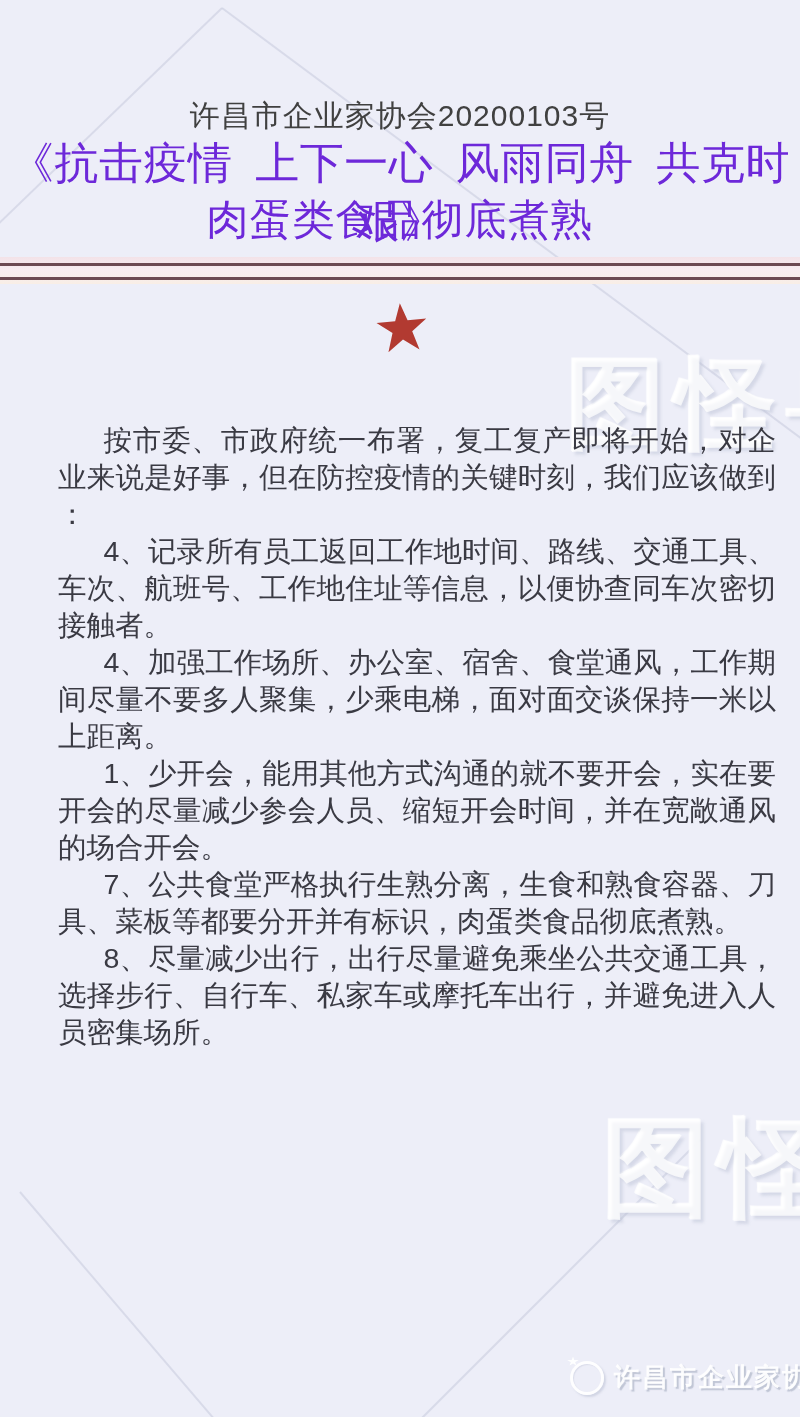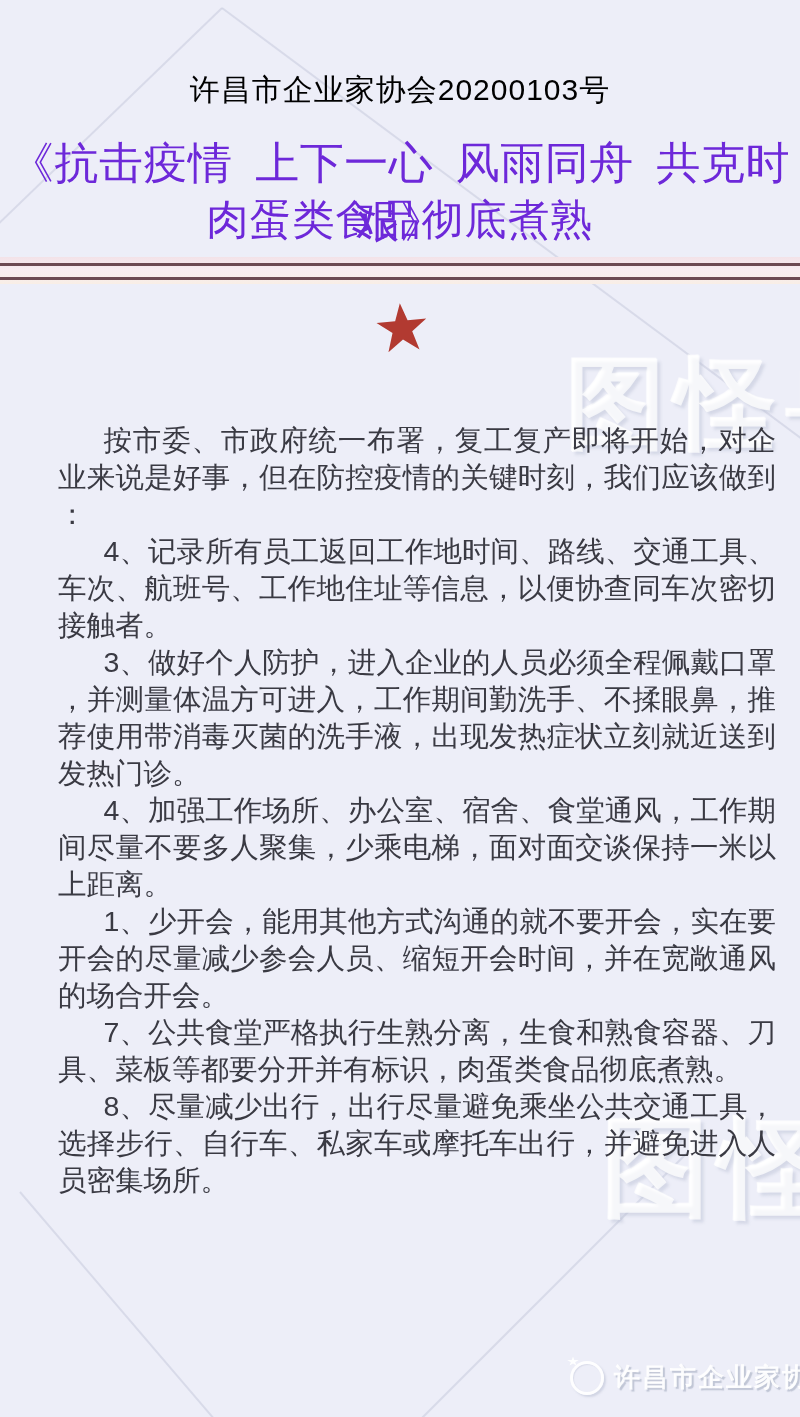--- a/index.html
+++ b/index.html
@@ -18,23 +18,23 @@
     position:absolute;
     font-size:100px;font-weight:700;letter-spacing:10px;white-space:nowrap;
     color:rgba(255,255,255,0.72);
     text-shadow:3px 3px 3px rgba(184,190,210,0.45), -1px -1px 1px rgba(255,255,255,0.9);
     pointer-events:none;user-select:none;
   }
   .wm-text.one{left:566px;top:338px;}
   .wm-text.two{left:602px;top:1096px;font-size:108px;}
   
   .issue-number{
-    position:absolute;top:70px;left:0;width:100%;
+    position:absolute;top:96px;left:0;width:100%;
     text-align:center;font-size:30px;letter-spacing:1px;
-    color:#000000;margin:0;font-weight:400;
+    color:#404040;margin:0;font-weight:400;
   }
   .title-line{
     position:absolute;left:0;width:100%;
     text-align:center;color:#6d28d9;font-weight:500;margin:0;
   }
   .title-line.first{top:134px;font-size:44px;word-spacing:10px;letter-spacing:0.5px;}
   .title-line.second{top:192px;font-size:42px;letter-spacing:1px;}
   
   .rule-band{
     position:absolute;top:257px;left:0;width:100%;height:27px;
@@ -109,21 +109,20 @@
 
   <div class="star-wrap">
     <svg width="52" height="54" viewBox="0 0 100 100" xmlns="http://www.w3.org/2000/svg" aria-hidden="true">
       <polygon points="50,2 62,36 98,36 69,58 80,94 50,72 20,94 31,58 2,36 38,36" fill="#b23a31"></polygon>
     </svg>
   </div>
 
   <div class="letter-body">
     <p class="indent">按市委、市政府统一布署，复工复产即将开始，对企业来说是好事，但在防控疫情的关键时刻，我们应该做到：</p>
     <p class="indent">4、记录所有员工返回工作地时间、路线、交通工具、车次、航班号、工作地住址等信息，以便协查同车次密切接触者。</p>
-    <p class="indent">3、做好个人防护，进入企业的人员必须全程佩戴口罩，并测量体温方可进入，工作期间勤洗手、不揉眼鼻，推荐使用带消毒灭菌的洗手液，出现发热症状立刻就近送到发热门诊。</p>
     <p class="indent">4、加强工作场所、办公室、宿舍、食堂通风，工作期间尽量不要多人聚集，少乘电梯，面对面交谈保持一米以上距离。</p>
     <p class="indent">1、少开会，能用其他方式沟通的就不要开会，实在要开会的尽量减少参会人员、缩短开会时间，并在宽敞通风的场合开会。</p>
     <p class="indent">7、公共食堂严格执行生熟分离，生食和熟食容器、刀具、菜板等都要分开并有标识，肉蛋类食品彻底煮熟。</p>
     <p class="indent">8、尽量减少出行，出行尽量避免乘坐公共交通工具，选择步行、自行车、私家车或摩托车出行，并避免进入人员密集场所。</p>
 
   </div>
 
   <div class="footer-logo">
     <div class="logo-mark"></div>
     <div class="brand-text">许昌市企业家协会</div>

